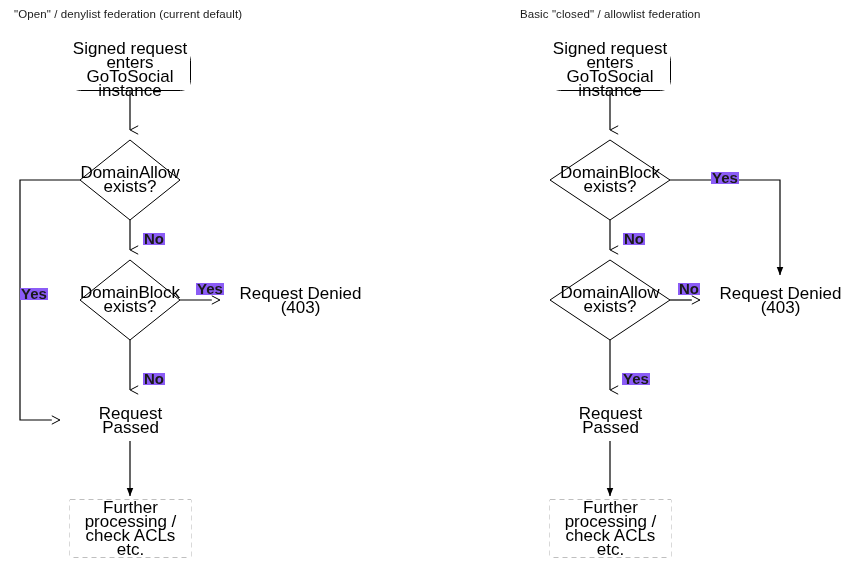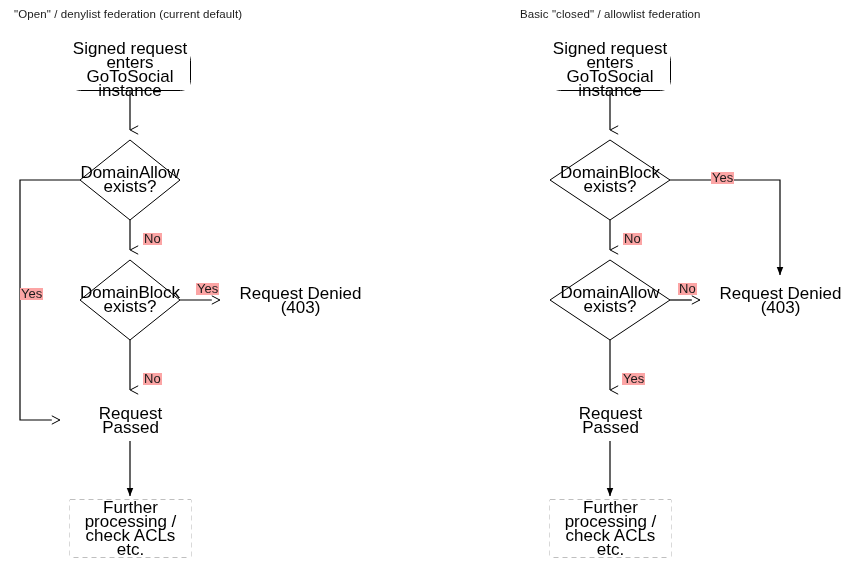--- a/index.html
+++ b/index.html
@@ -44,26 +44,27 @@
     background: #ffffff;
   }
   .node.diamond-label {
     border: none;
     background: transparent;
     pointer-events: none;
   }
 
   .edge-label {
     position: absolute;
-    font-size: 13px;
+    font-size: 15px;
     color: #1a1a1a;
-    background: #fca5a5;
+    background: #8b5cf6;
     padding: 0 1px;
     white-space: nowrap;
     line-height: 12px;
+    font-weight: bold;
   }
 </style>
 </head>
 <body>
 
 <svg id="canvas" viewBox="0 0 851 561" xmlns="http://www.w3.org/2000/svg">
   <defs>
     <marker id="open-arrow-down" markerWidth="12" markerHeight="12" refX="5" refY="9.2" orient="auto" markerUnits="userSpaceOnUse">
       <path d="M 0.8 1 L 5 9 L 9.2 1" fill="#ffffff" stroke="#000000" stroke-width="1"></path>
     </marker>

